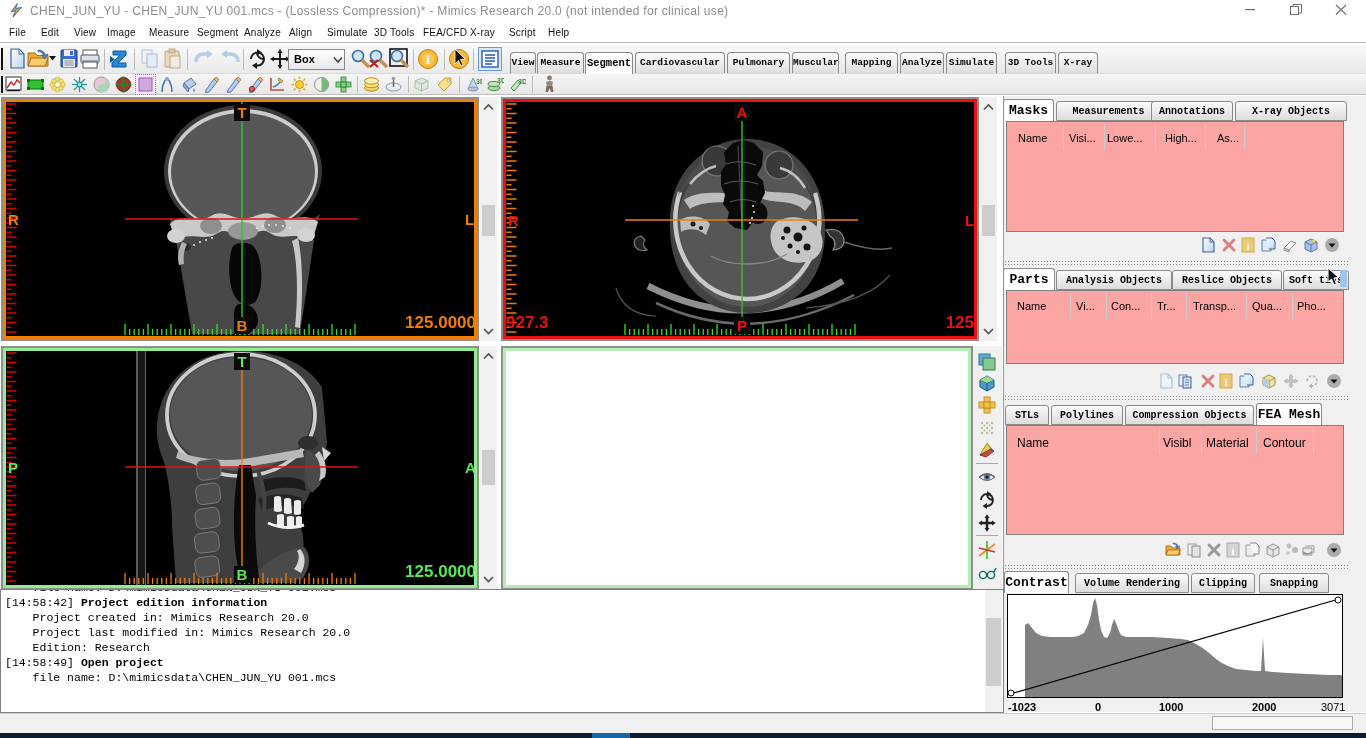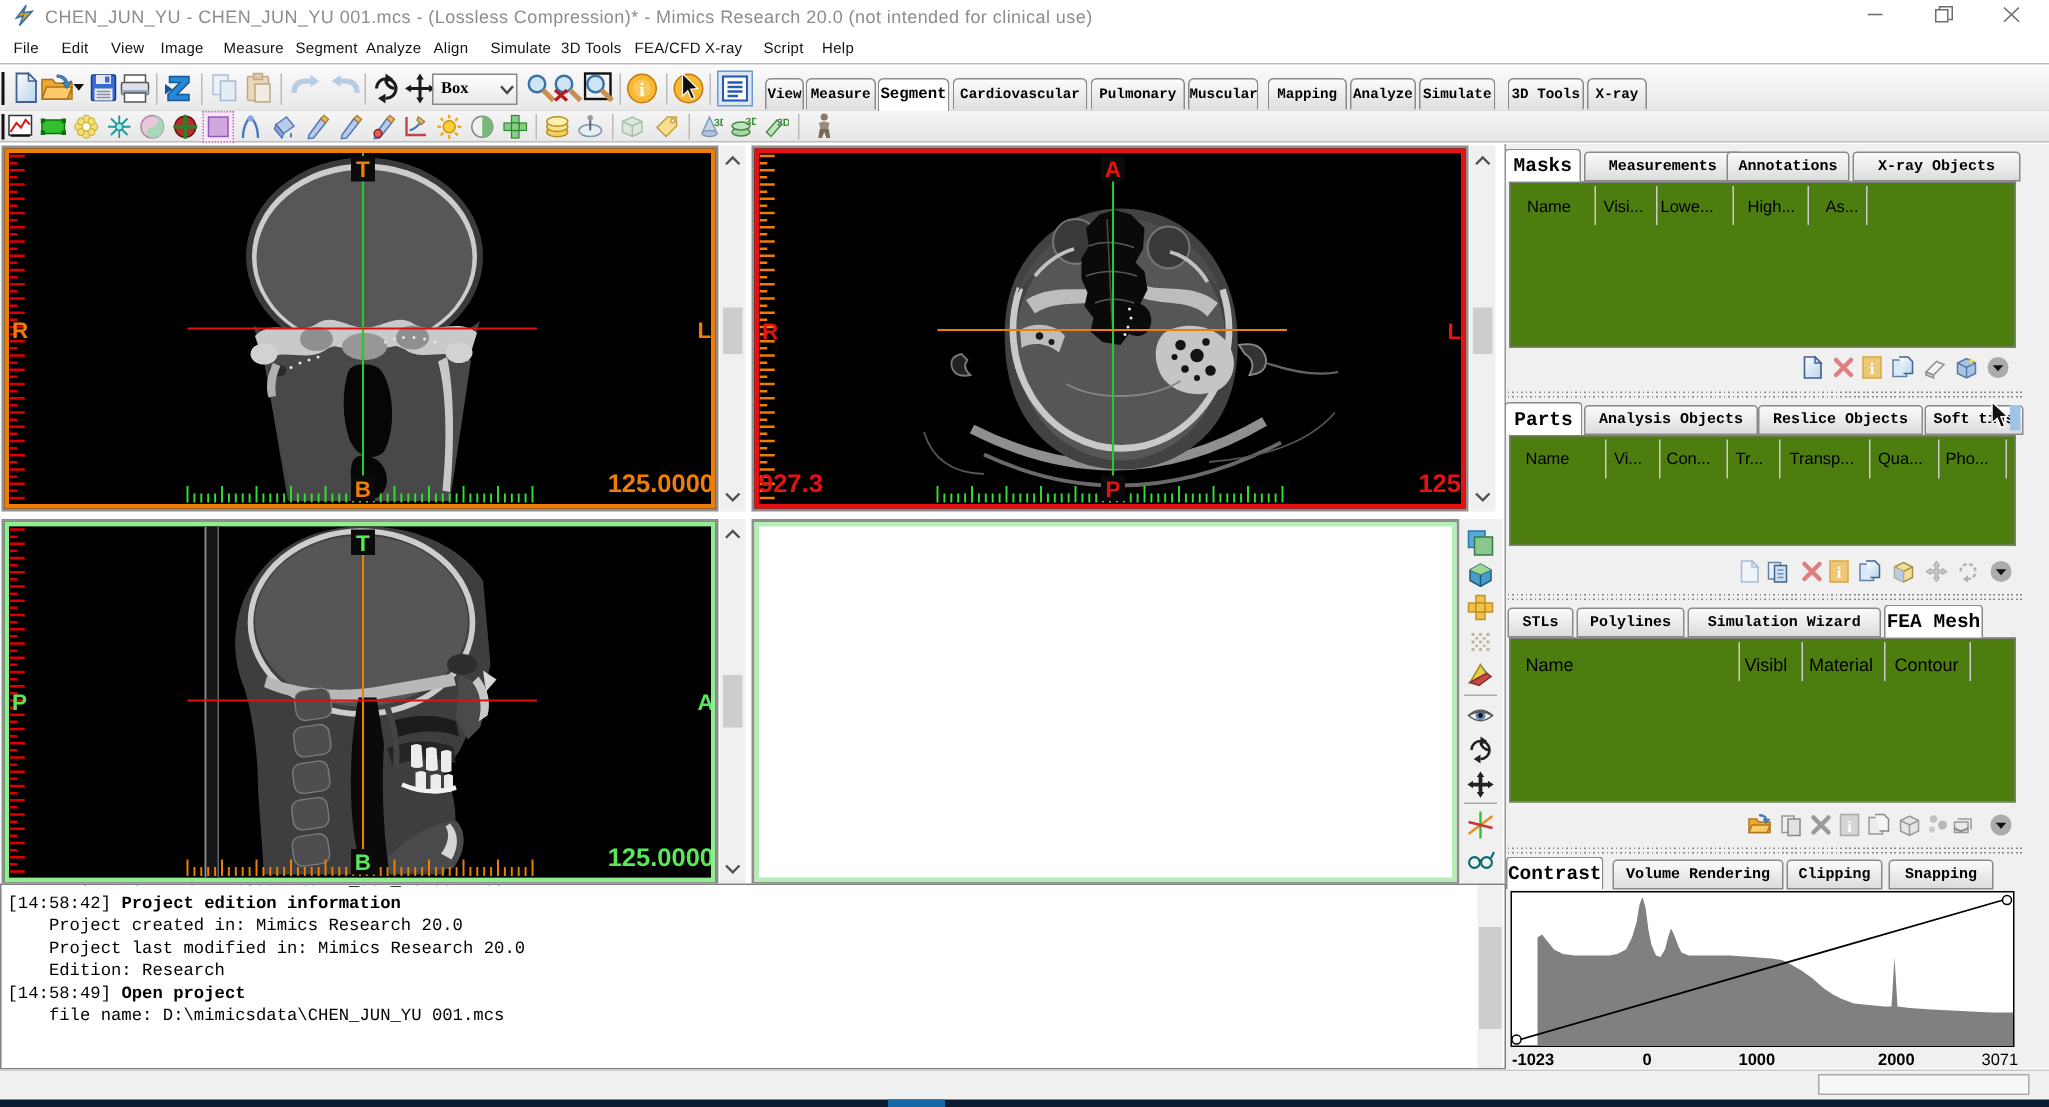--- a/index.html
+++ b/index.html
@@ -1,40 +1,40 @@
 <!DOCTYPE html>
 <html><head>
 <meta charset="utf-8">
 <style>
 * { margin:0; padding:0; box-sizing:border-box; }
 html,body { width:1366px; height:738px; overflow:hidden; background:#fff; }
 body { font-family:"Liberation Sans", sans-serif; position:relative; }
 .abs { position:absolute; }
-.mono { font-family:Liberation Serif, serif; }
+.mono { font-family:Liberation Sans, sans-serif; }
 
 #titletext { left:30px; top:4px; font-size:12px; color:#8c8c8c; white-space:nowrap; letter-spacing:0.3px; }
 .winbtn { color:#444; }
 
 #menubar { left:0; top:21px; width:1366px; height:22px; background:#fff; border-bottom:1px solid #bbb; font-size:10px; color:#111; }
 #menubar span { position:absolute; top:6px; letter-spacing:0.2px; }
 
 #tb1 { left:0; top:44px; width:1366px; height:30px; background:linear-gradient(#fafafa,#e9e9e9); border-bottom:1px solid #dadada; }
 #tb2 { left:0; top:74px; width:1366px; height:21px; background:linear-gradient(#f5f5f5,#e7e7e7); border-bottom:1px solid #bdbdbd; }
 .tsep { position:absolute; width:1px; background:#bbb; }
 
 .ttab { position:absolute; top:52px; height:21px; background:linear-gradient(#fcfcfc,#dedede); border:1px solid #8a8a8a; border-bottom:none; border-radius:4px 4px 0 0; font-family:"Liberation Mono",monospace; font-size:9.5px; font-weight:bold; color:#000; text-align:center; line-height:20px; z-index:2; }
 .ttab.act { background:#fff; height:22px; z-index:3; font-size:10.5px; }
 
 .vscroll { position:absolute; width:17px; background:#f0f0f0; }
 .vthumb { position:absolute; left:1px; width:15px; background:#cdcdcd; }
 
 #rpanel { left:1003px; top:96px; width:348px; height:616px; background:#f0f0f0; border-left:1px solid #999; }
 .ptab { position:absolute; height:20px; background:linear-gradient(#fbfbfb,#dcdcdc); border:1px solid #8a8a8a; border-radius:3px 3px 0 0; font-family:"Liberation Mono",monospace; font-size:10px; font-weight:bold; color:#000; text-align:center; line-height:19px; z-index:1; }
 .ptab.act { background:#fff; border-bottom:none; z-index:3; font-size:13px; height:22px; line-height:21px; }
-.ptable { position:absolute; background:#4d7c0f; border:1px solid #808080; }
+.ptable { position:absolute; background:#fca5a5; border:1px solid #808080; }
 .phead { position:absolute; font-size:11px; color:#000; white-space:nowrap; }
 .pdiv { position:absolute; width:1px; background:#ccc; }
 .dotsep { position:absolute; height:1px; background-image:repeating-linear-gradient(90deg,#888 0 1px,transparent 1px 3px); }
 
 #log { left:0px; top:589px; width:1004px; height:124px; background:#fff; border:1px solid #808080; overflow:hidden; font-family:"Liberation Mono",monospace; font-size:11.5px; color:#000; padding-left:4px; }
 #log div { white-space:pre; line-height:15px; }
 </style>
 </head>
 <body>
 <svg width="0" height="0" style="position:absolute">
@@ -811,21 +811,21 @@
       </svg>
       <svg style="position:absolute;left:323px;top:1px" width="16" height="16">
         <use href="#s-dd"></use>
       </svg>
     </div>
 <div class="dotsep" style="left:2px;top:300px;width:344px"></div>
 <div class="dotsep" style="left:2px;top:303px;width:344px"></div>
 
 <div class="ptab" style="left:2px;top:309px;width:44px">STLs</div>
 <div class="ptab" style="left:48px;top:309px;width:72px">Polylines</div>
-<div class="ptab" style="left:122px;top:309px;width:129px">Simulation Wizard</div>
+<div class="ptab" style="left:122px;top:309px;width:129px">Compression Objects</div>
 <div class="ptab act" style="left:253px;top:307px;width:66px">FEA Mesh</div>
 <div class="ptable" style="left:3px;top:329px;width:338px;height:110px">
 <div class="phead" style="left:10px;top:10px;font-size:12px">Name</div>
 <div class="phead" style="left:156px;top:10px;font-size:12px">Visibl</div>
 <div class="phead" style="left:199px;top:10px;font-size:12px">Material</div>
 <div class="phead" style="left:256px;top:10px;font-size:12px">Contour</div>
 <div class="pdiv" style="left:152px;top:2px;height:26px"></div>
 <div class="pdiv" style="left:194px;top:2px;height:26px"></div>
 <div class="pdiv" style="left:249px;top:2px;height:26px"></div>
 <div class="pdiv" style="left:306px;top:2px;height:26px"></div>

